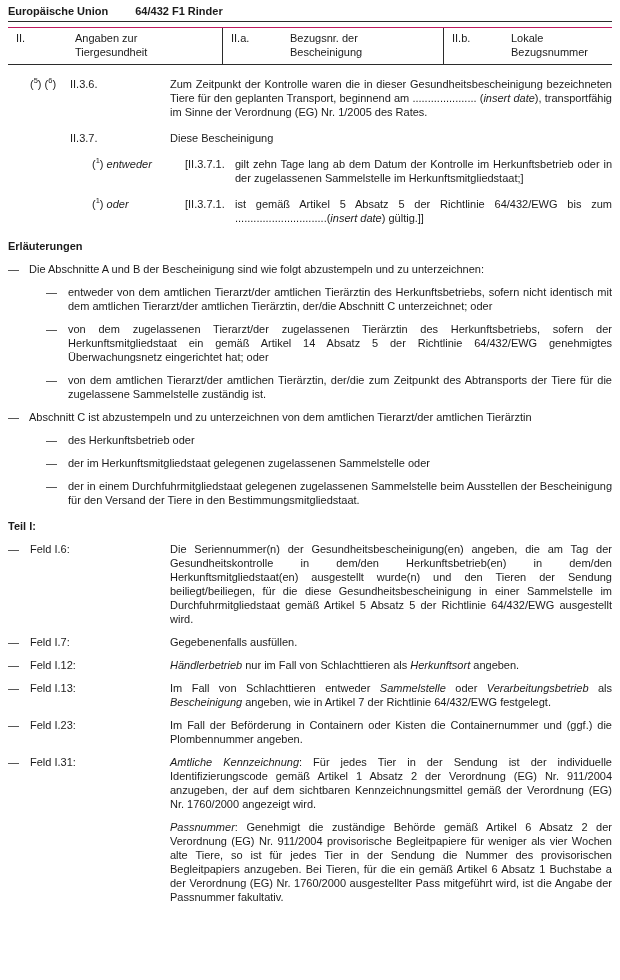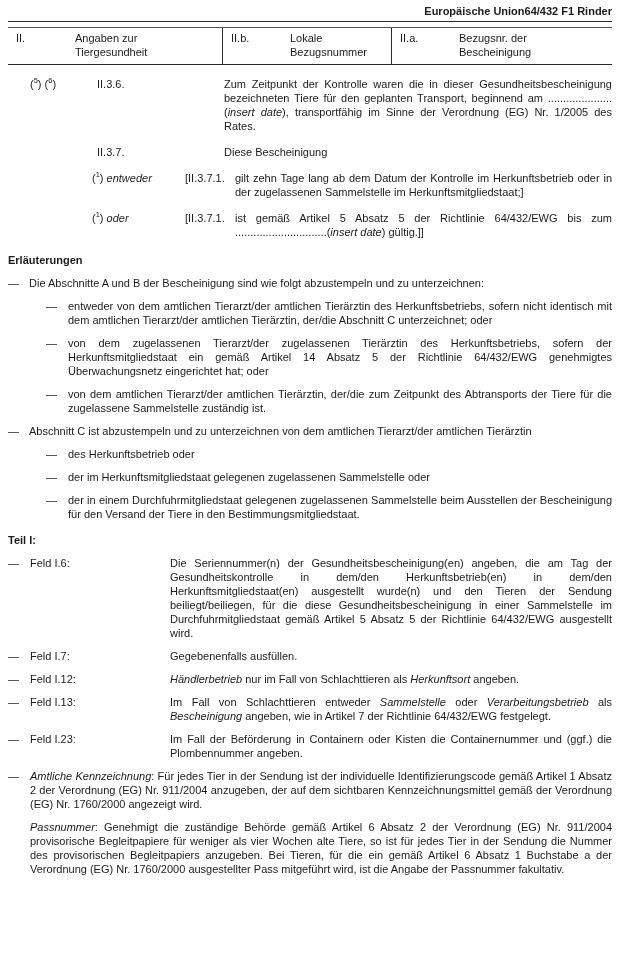--- a/index.html
+++ b/index.html
@@ -7,35 +7,35 @@
   body {
     width:620px; height:980px; overflow:hidden;
     font-family:"Liberation Sans", sans-serif;
     font-size:11px; line-height:14px; color:#1b1b1b;
     padding:4px 8px 0 8px;
   }
   .it  { font-style:italic; }
   .sup { font-size:7.5px; vertical-align:super; line-height:0; }
 
   
-  .doc-header { display:flex; justify-content:flex-end; font-weight:bold; padding-bottom:3px; border-bottom:1px solid #2b2b2b; }
+  .doc-header { display:flex; justify-content:flex-start; font-weight:bold; padding-bottom:3px; border-bottom:1px solid #2b2b2b;gap:27px; }
 
   
   .id-table { display:flex; border-top:1px solid #be185d; border-bottom:1px solid #2b2b2b; margin-top:5px; }
   .id-cell  { display:flex; padding:3px 6px 5px 8px; }
   .id-cell-1 { width:214px; }
   .id-cell-2 { width:221px; border-left:1px solid #2b2b2b; }
   .id-cell-3 { flex:1;      border-left:1px solid #2b2b2b; }
   .id-num   { width:59px; flex:none; }
   .id-label-1 { max-width:112px; }
   .id-label-2 { max-width:120px; }
   .id-label-3 { max-width:100px; }
 
   
-  .clause-row { display:flex; margin-top:12px;gap:27px; }
+  .clause-row { display:flex; margin-top:12px; }
   .c-marks { width:40px; flex:none; margin-left:22px; white-space:nowrap; }
   .c-num   { width:100px; flex:none; }
   .c-text  { flex:1; text-align:justify; }
 
   
   .alt-row    { display:flex; margin-top:12px; }
   .alt-label  { width:93px; flex:none; margin-left:84px; white-space:nowrap; }
   .alt-bracket{ width:50px; flex:none; }
   .alt-text   { flex:1; text-align:justify; }
 
@@ -61,27 +61,27 @@
 <div class="doc-header">
   <span>Europäische Union</span>
   <span>64/432 F1 Rinder</span>
 </div>
 
 <div class="id-table">
   <div class="id-cell id-cell-1">
     <span class="id-num">II.</span>
     <span class="id-label-1">Angaben zur Tiergesundheit</span>
   </div>
+  <div class="id-cell id-cell-2">
+    <span class="id-num">II.a.</span>
+    <span class="id-label-2">Bezugsnr. der Bescheinigung</span>
+  </div>
   <div class="id-cell id-cell-3">
     <span class="id-num">II.b.</span>
     <span class="id-label-3">Lokale Bezugsnummer</span>
-  </div>
-  <div class="id-cell id-cell-2">
-    <span class="id-num">II.a.</span>
-    <span class="id-label-2">Bezugsnr. der Bescheinigung</span>
   </div>
 </div>
 
 <div class="clause-row">
   <span class="c-marks"><span>(</span><span class="sup">5</span><span>) (</span><span class="sup">6</span><span>)</span></span>
   <span class="c-num">II.3.6.</span>
   <p class="c-text"><span>Zum Zeitpunkt der Kontrolle waren die in dieser Gesundheitsbescheinigung bezeichneten Tiere für den geplanten Transport, beginnend am ..................... (</span><span class="it">insert date</span><span>), transportfähig im Sinne der Verordnung (EG) Nr. 1/2005 des Rates.</span></p>
 </div>
 
 <div class="clause-row">
@@ -157,17 +157,18 @@
 <div class="feld-row">
   <span class="feld-dash">—</span>
   <span class="feld-label">Feld I.23:</span>
   <div class="feld-text">
     <p><span>Im Fall der Beförderung in Containern oder Kisten die Containernummer und (ggf.) die Plombennummer angeben.</span></p>
   </div>
 </div>
 
 <div class="feld-row">
   <span class="feld-dash">—</span>
+  <span class="feld-label">Feld I.31:</span>
   <div class="feld-text">
     <p><span class="it">Amtliche Kennzeichnung</span><span>: Für jedes Tier in der Sendung ist der individuelle Identifizierungscode gemäß Artikel 1 Absatz 2 der Verordnung (EG) Nr. 911/2004 anzugeben, der auf dem sichtbaren Kennzeichnungsmittel gemäß der Verordnung (EG) Nr. 1760/2000 angezeigt wird.</span></p>
     <p><span class="it">Passnummer</span><span>: Genehmigt die zuständige Behörde gemäß Artikel 6 Absatz 2 der Verordnung (EG) Nr. 911/2004 provisorische Begleitpapiere für weniger als vier Wochen alte Tiere, so ist für jedes Tier in der Sendung die Nummer des provisorischen Begleitpapiers anzugeben. Bei Tieren, für die ein gemäß Artikel 6 Absatz 1 Buchstabe a der Verordnung (EG) Nr. 1760/2000 ausgestellter Pass mitgeführt wird, ist die Angabe der Passnummer fakultativ.</span></p>
   </div>
 </div>
 
 </body></html>

